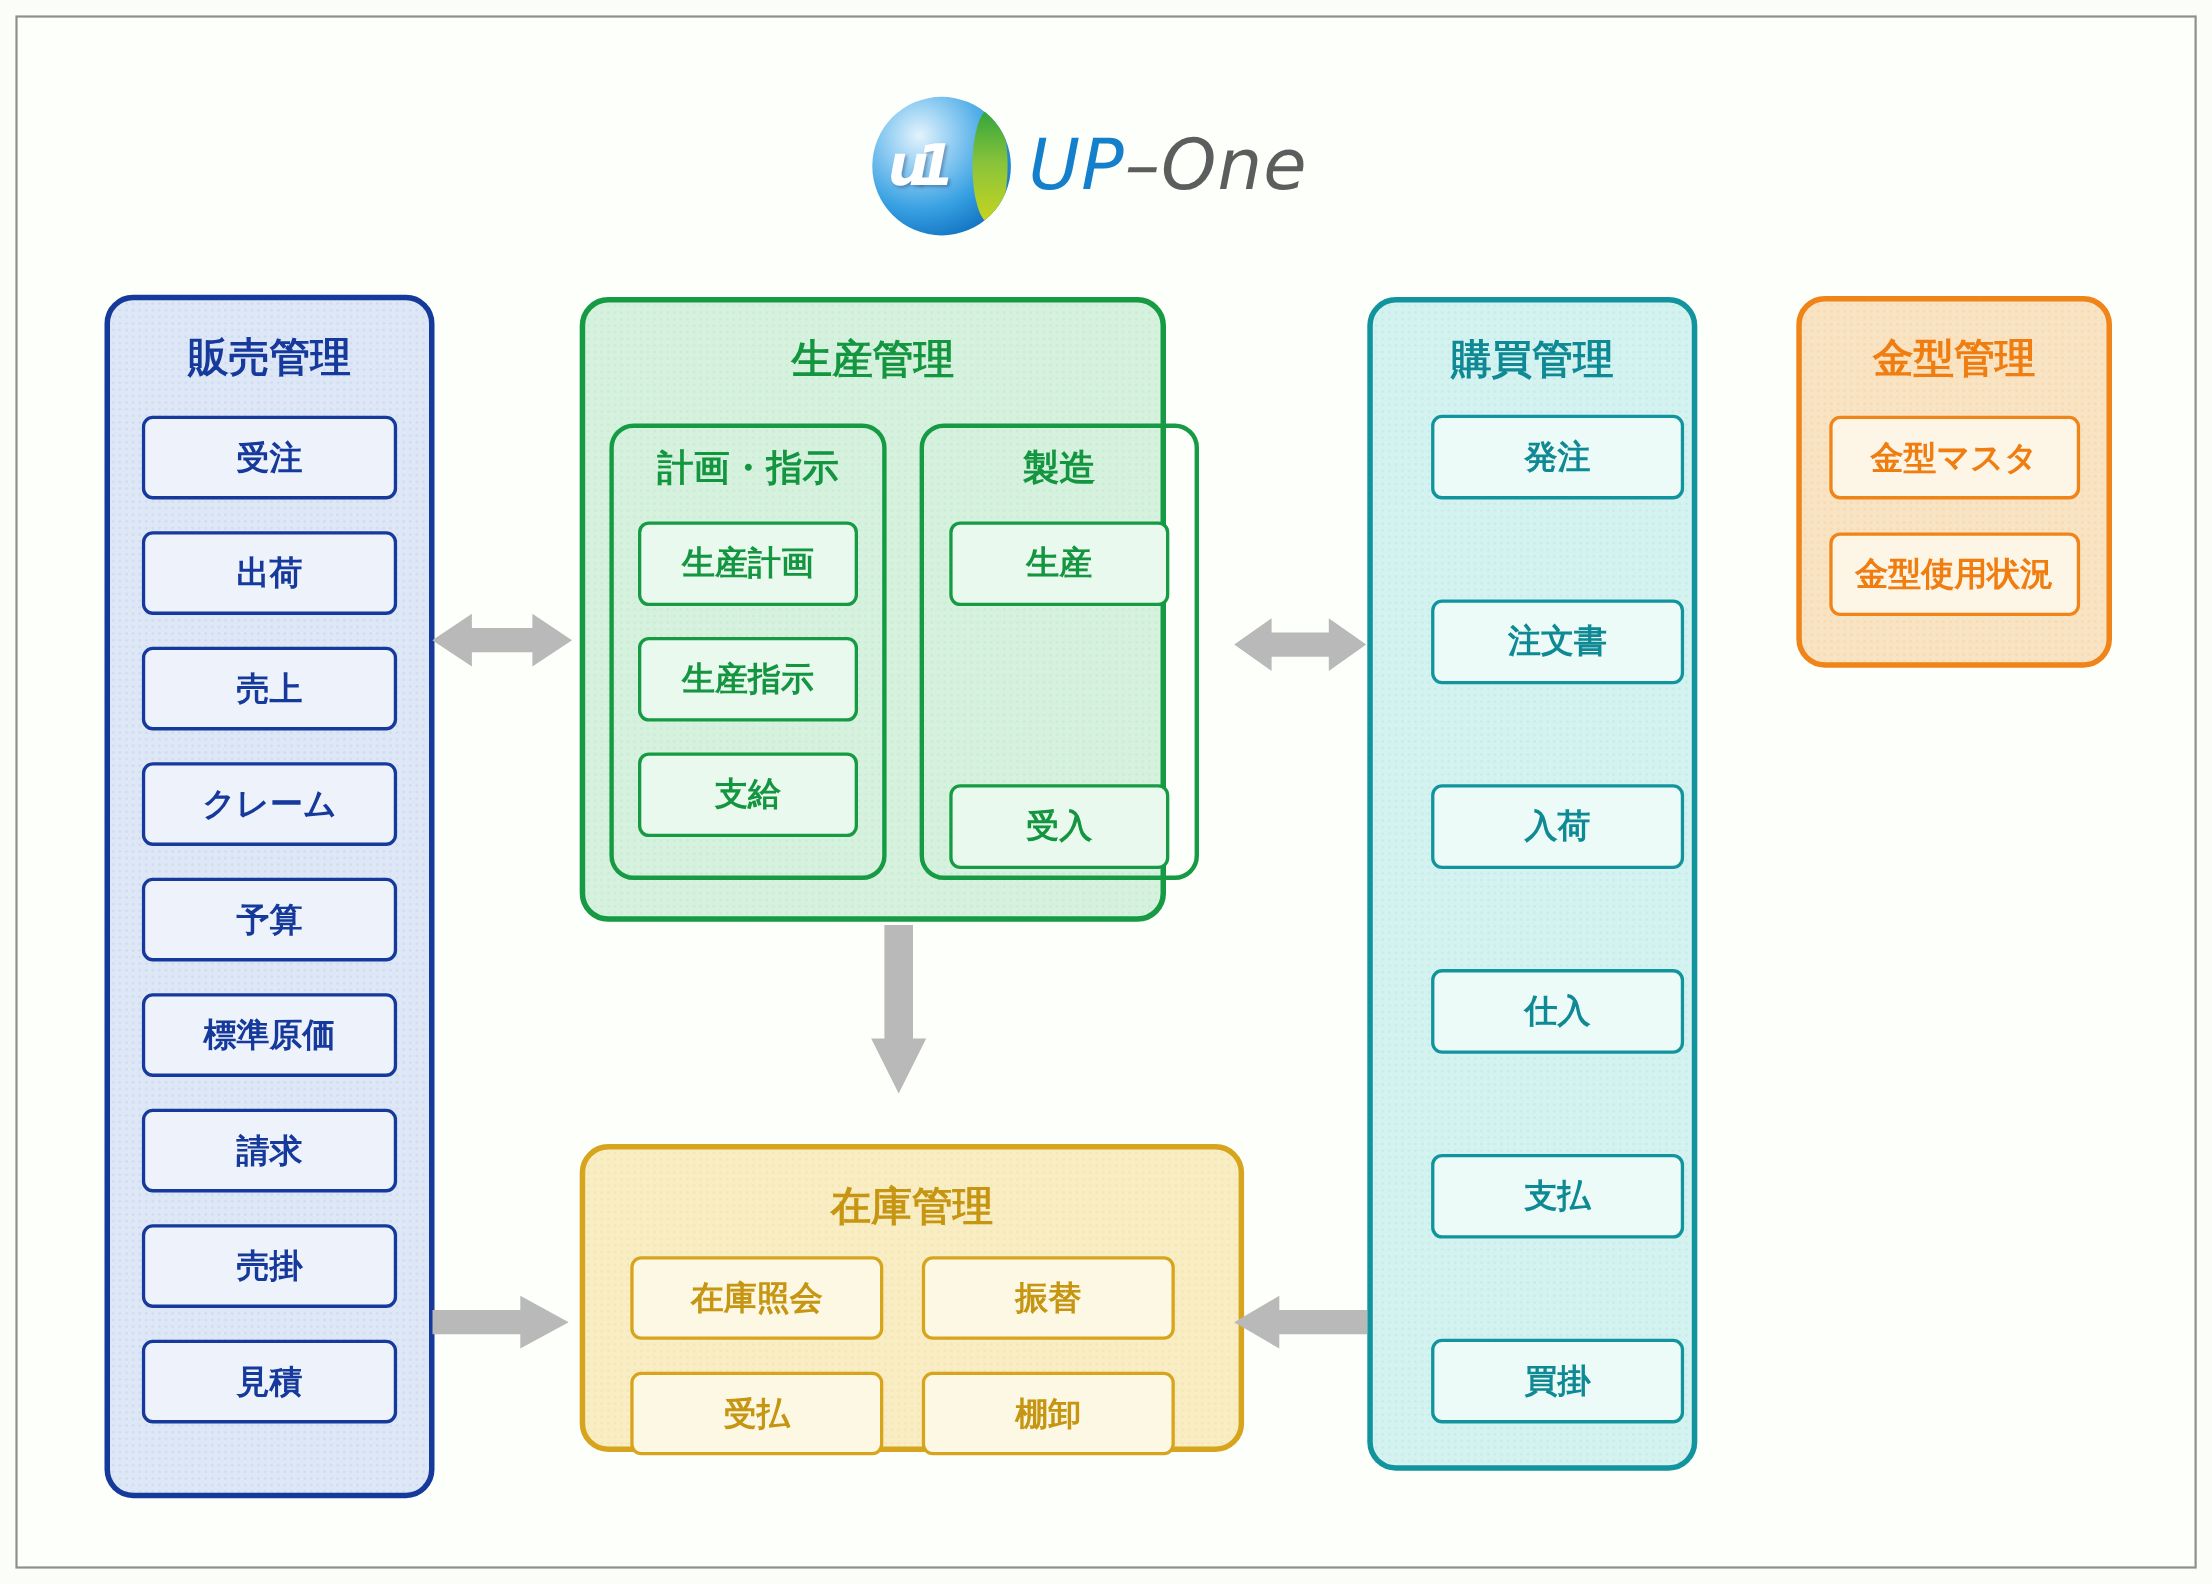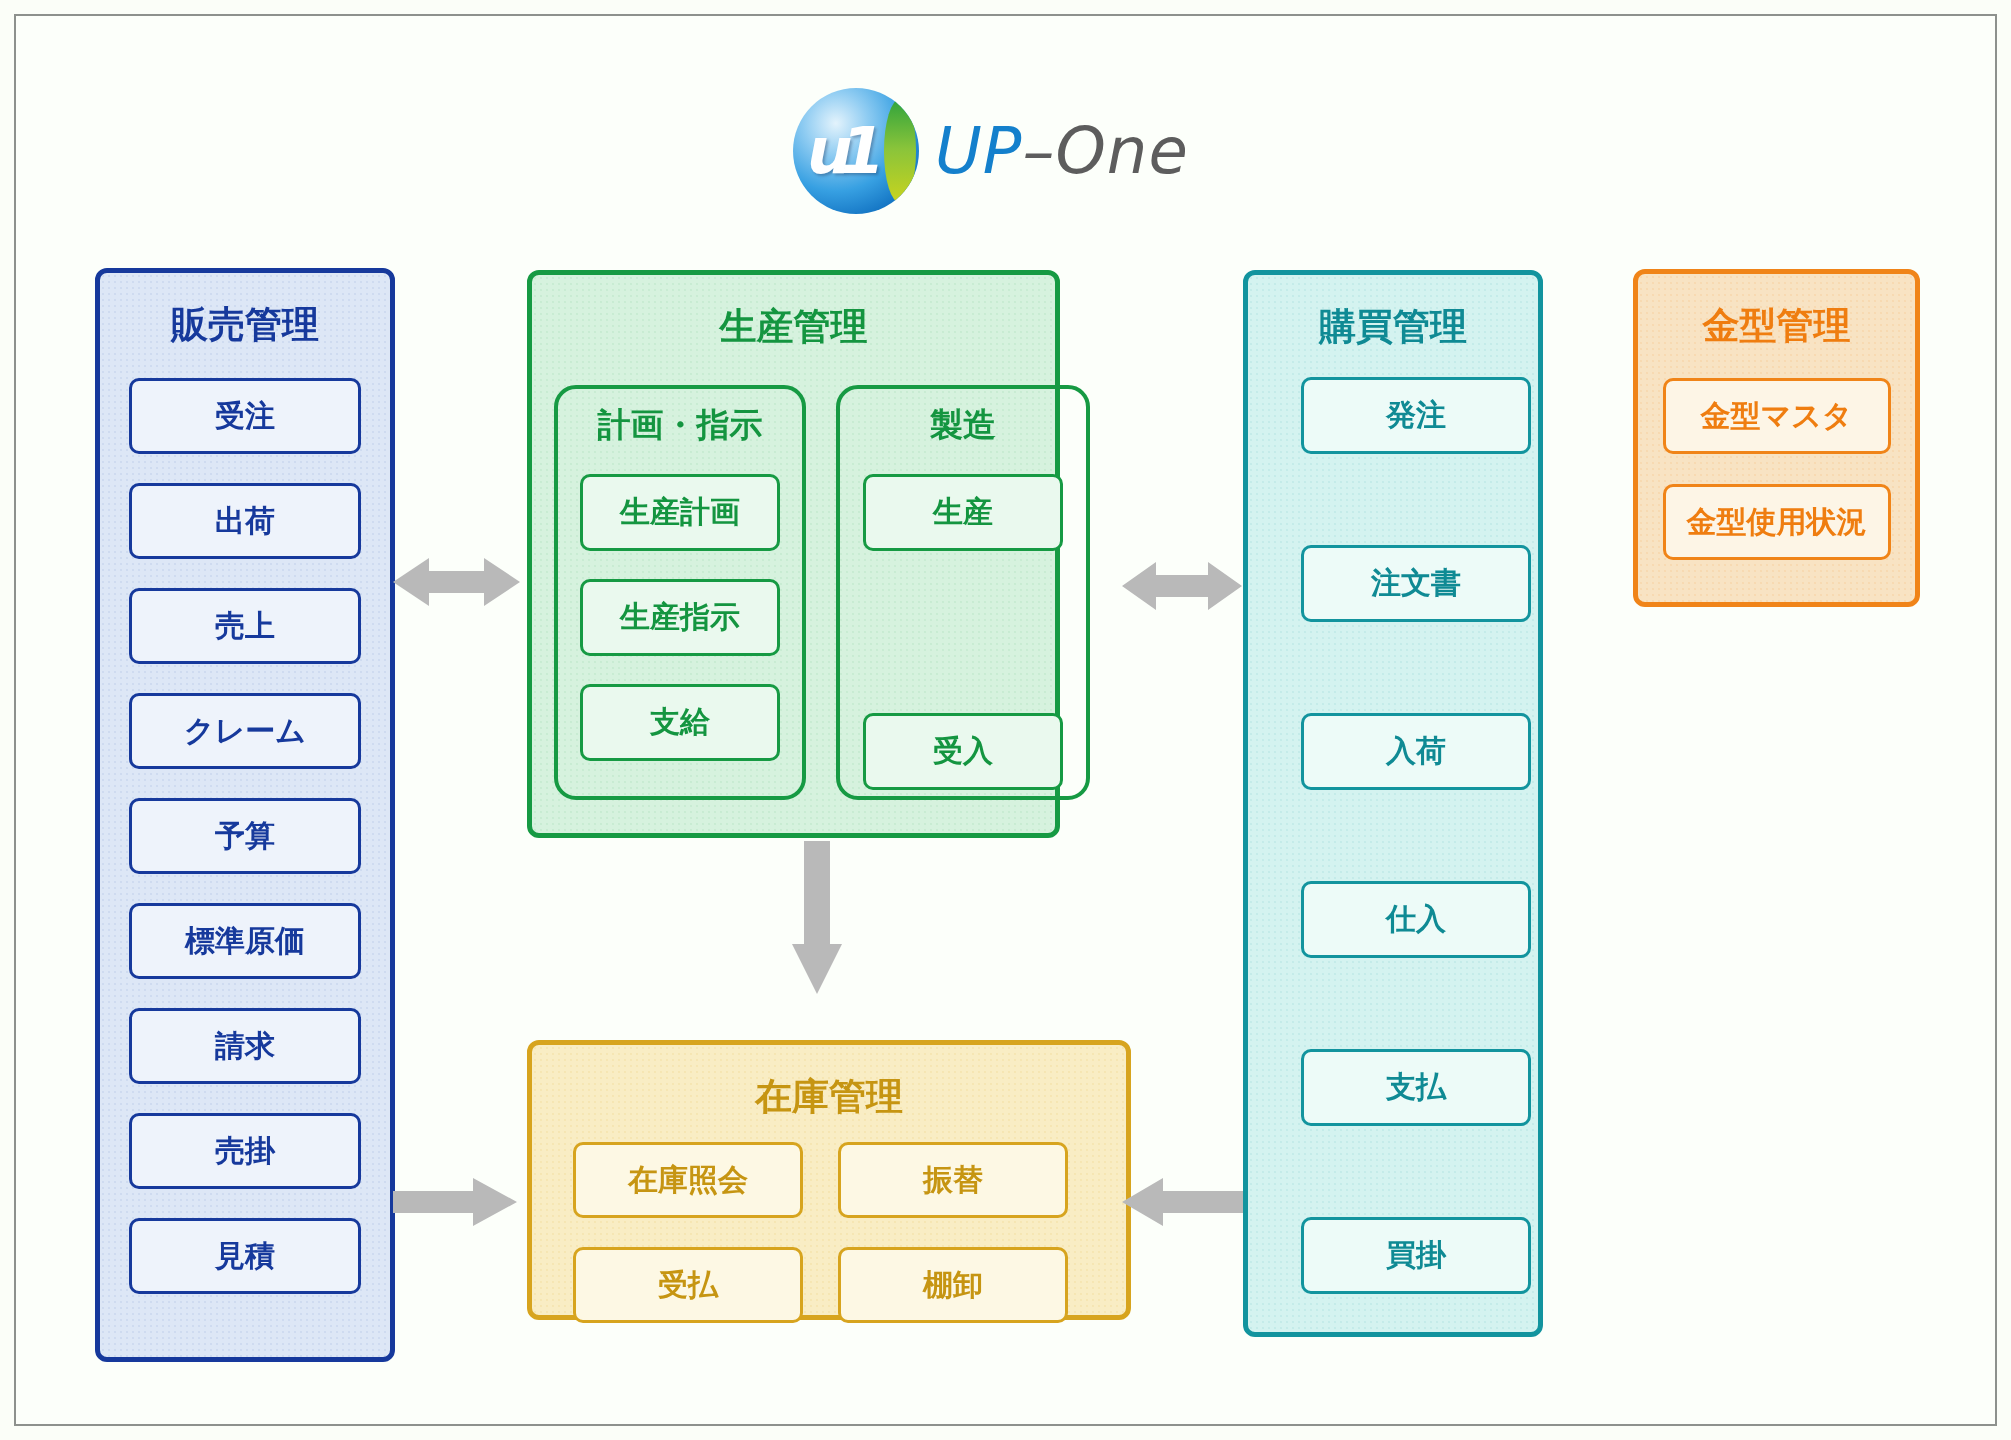--- a/index.html
+++ b/index.html
@@ -12,30 +12,30 @@
     border:2px solid #8d918d;background:#fcfffa;}
 
   
   .logo{position:absolute;left:793px;top:88px;width:440px;height:132px;}
   .logo-mark{position:absolute;left:0;top:0;width:126px;height:126px;border-radius:50%;
     background:radial-gradient(circle at 34% 28%, #e3f3fc 0%, #8fccf2 26%, #37a0e2 55%, #1070c0 82%, #0a5ca6 100%);
     overflow:hidden;}
   .logo-green{position:absolute;right:3px;top:11px;width:32px;height:104px;border-radius:50%;
     background:linear-gradient(180deg,#2fa33c 0%, #8ac43a 48%, #c9d41e 100%);}
   .logo-u1{position:absolute;left:14px;top:8px;font-style:italic;font-weight:bold;
-    font-size:64px;line-height:110px;color:#ffffff;letter-spacing:-12px;
+    font-size:52px;line-height:110px;color:#ffffff;letter-spacing:-12px;
     text-shadow:2px 2px 3px rgba(20,40,80,0.35);}
   .logo-text{position:absolute;left:142px;top:26px;font-style:italic;font-weight:normal;
     font-size:64px;letter-spacing:1px;white-space:nowrap;}
   .logo-text .up{color:#1480cc;}
   .logo-text .dash{color:#5d5d5d;}
   .logo-text .one{color:#5d5d5d;}
 
   
-  .module{position:absolute;box-sizing:border-box;border:5px solid;border-radius:12px;
+  .module{position:absolute;box-sizing:border-box;border:5px solid;border-radius:26px;
     background-size:6px 6px;}
   .m-title{margin-top:30px;text-align:center;font-weight:bold;font-size:37px;line-height:44px;}
   .item{box-sizing:border-box;border:3px solid;border-radius:10px;
     display:flex;align-items:center;justify-content:center;
     font-size:30px;font-weight:bold;}
 
   .sales-box{left:95px;top:268px;width:300px;height:1094px;
     background-color:#dde7f6;border-color:#16399c;color:#16399c;
     background-image:radial-gradient(rgba(22,57,156,0.07) 1px, transparent 1.3px);}
   .sales-list{display:flex;flex-direction:column;align-items:center;gap:29px;margin-top:31px;}

